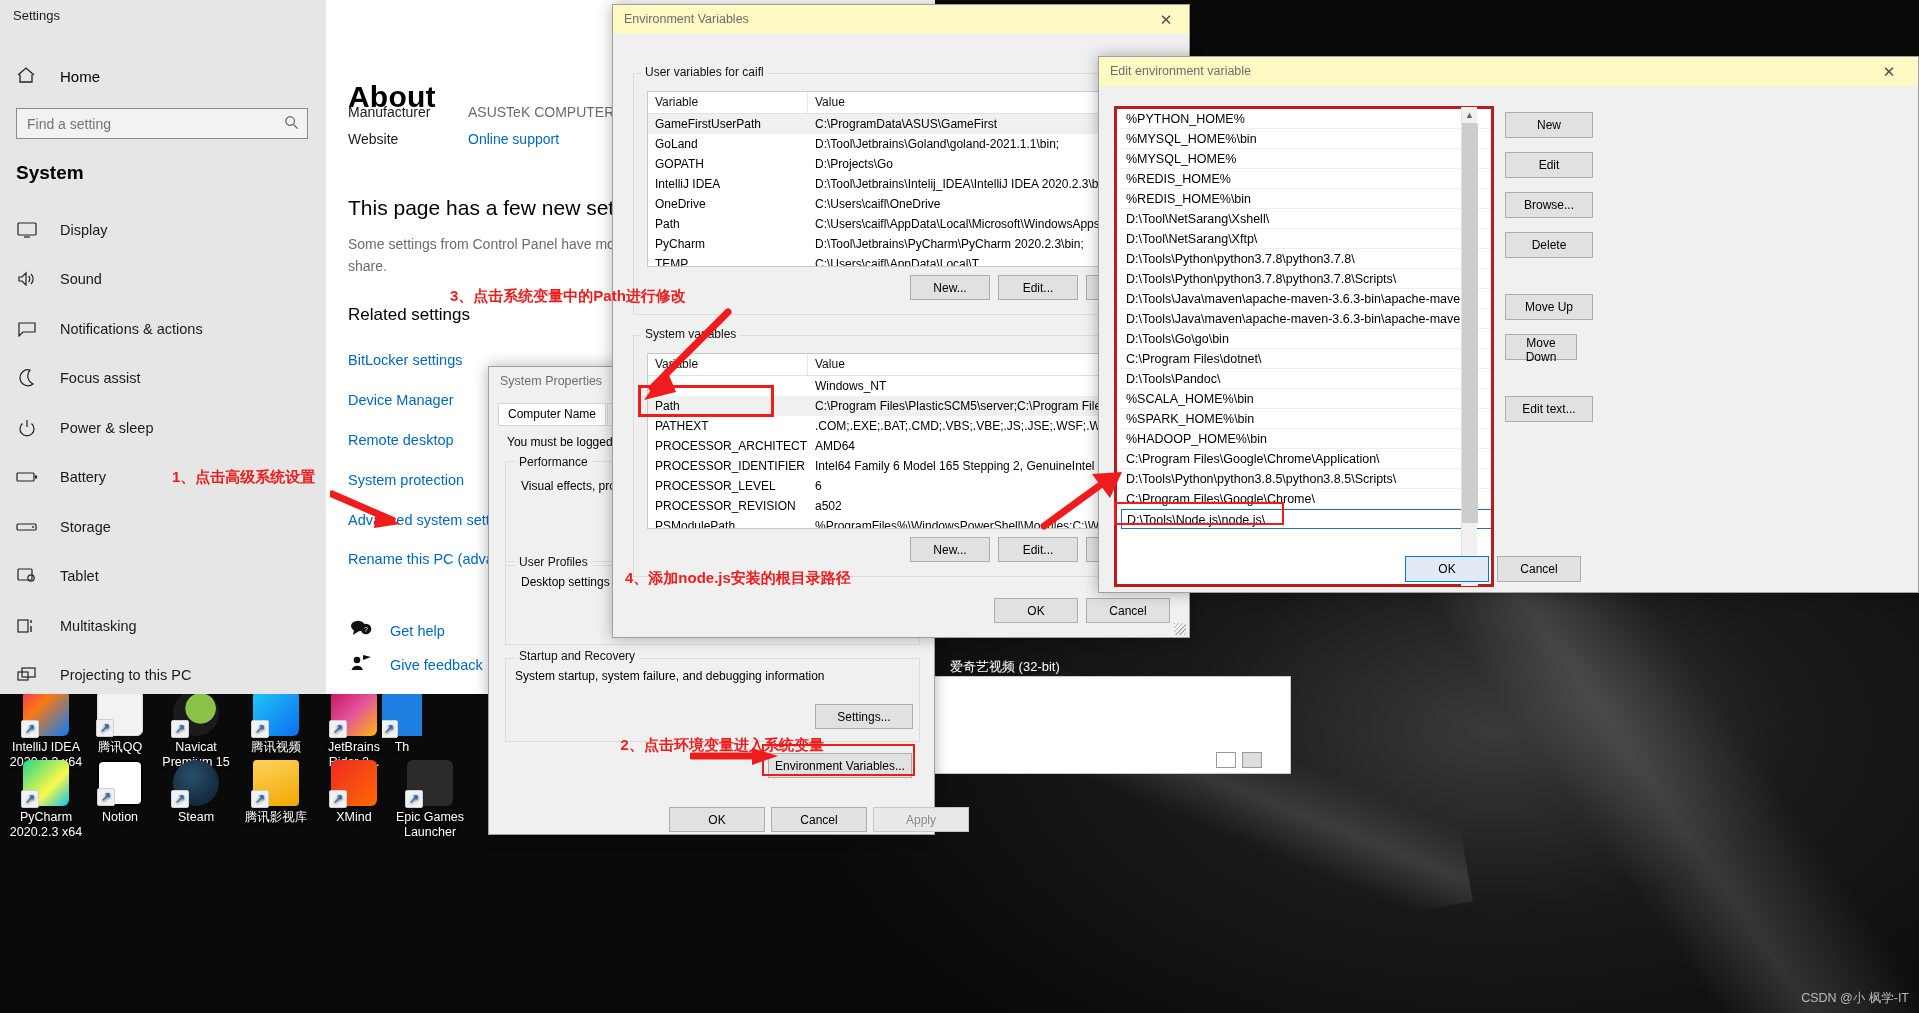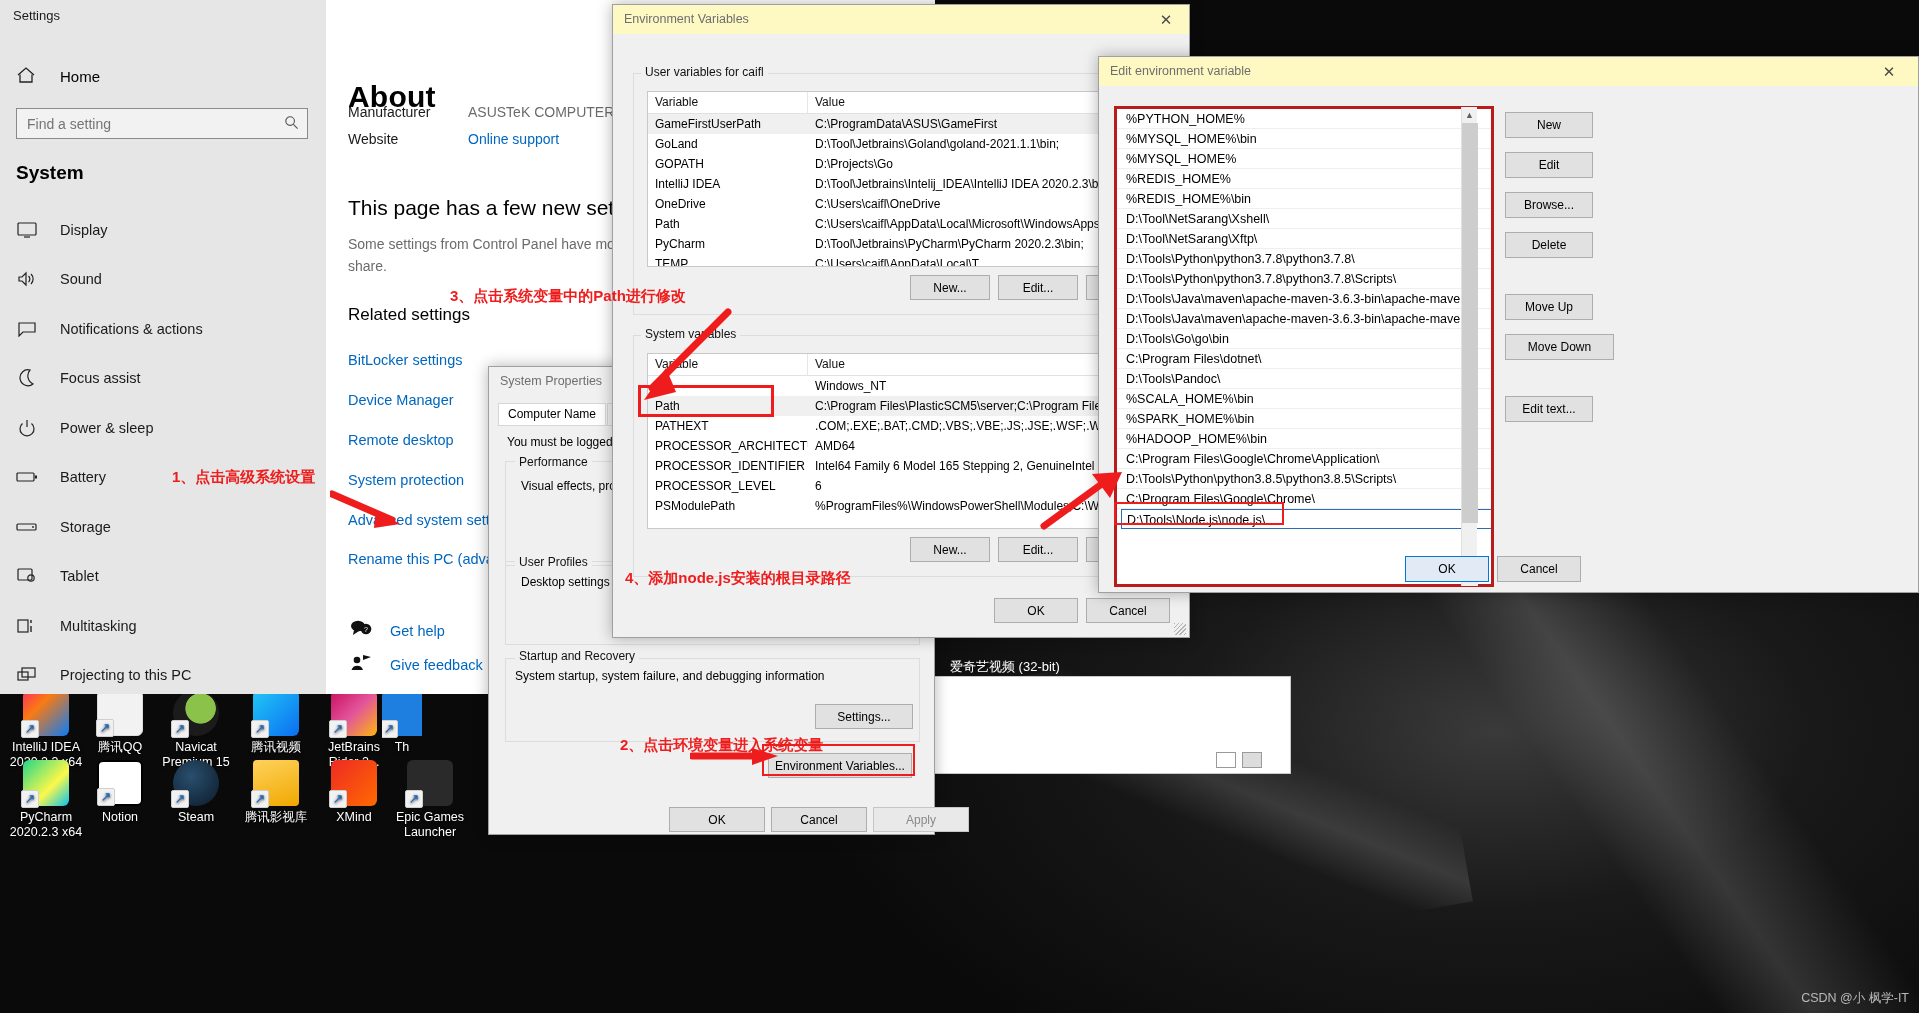--- a/index.html
+++ b/index.html
@@ -510,20 +510,24 @@
       <div class="c1" style="width:160px;">PROCESSOR_ARCHITECTU...</div>
       <div class="c2" style="flex:1;">AMD64</div>
     </div>
     <div class="row">
       <div class="c1" style="width:160px;">PROCESSOR_IDENTIFIER</div>
       <div class="c2" style="flex:1;">Intel64 Family 6 Model 165 Stepping 2, GenuineIntel</div>
     </div>
     <div class="row">
       <div class="c1" style="width:160px;">PROCESSOR_LEVEL</div>
       <div class="c2" style="flex:1;">6</div>
+    </div>
+    <div class="row">
+      <div class="c1" style="width:160px;">PROCESSOR_REVISION</div>
+      <div class="c2" style="flex:1;">a502</div>
     </div>
     <div class="row">
       <div class="c1" style="width:160px;">PSModulePath</div>
       <div class="c2" style="flex:1;">%ProgramFiles%\WindowsPowerShell\Modules;C:\W</div>
     </div>
   </div>
 
   <button class="btn" style="left:297px; top:532px; width:80px; height:25px;">New...</button>
   <button class="btn" style="left:385px; top:532px; width:80px; height:25px;">Edit...</button>
   <button class="btn" style="left:473px; top:532px; width:80px; height:25px;">Delete</button>
@@ -570,36 +574,36 @@
     <div class="arr">▲</div>
     <div class="thumb" style="top:16px; height:400px;"></div>
     <div class="arr" style="position:absolute;bottom:0;width:16px;">▼</div>
   </div>
 
   <button class="btn" style="left:406px; top:55px; width:88px; height:26px;">New</button>
   <button class="btn" style="left:406px; top:95px; width:88px; height:26px;">Edit</button>
   <button class="btn" style="left:406px; top:135px; width:88px; height:26px;">Browse...</button>
   <button class="btn" style="left:406px; top:175px; width:88px; height:26px;">Delete</button>
   <button class="btn" style="left:406px; top:237px; width:88px; height:26px;">Move Up</button>
-  <button class="btn" style="left:406px; top:277px; width:109px; height:26px;">Move Down</button>
+  <button class="btn" style="left:406px; top:277px; width:72px; height:26px;">Move Down</button>
   <button class="btn" style="left:406px; top:339px; width:88px; height:26px;">Edit text...</button>
 
   <button class="btn def" style="left:306px; top:499px; width:84px; height:26px;">OK</button>
   <button class="btn" style="left:398px; top:499px; width:84px; height:26px;">Cancel</button>
 </div>
 
 <div class="redbox" style="left:1114px; top:502px; width:170px; height:23px; border-width:2px;"></div>
 
 <div class="ann" style="left:172px; top:468px;">1、点击高级系统设置</div>
 <svg class="arrow" style="left:330px; top:488px;" width="78" height="42">
   <path d="M2 6 L62 32" stroke="#ee1c1c" stroke-width="7" stroke-linecap="round"></path>
   <path d="M46 22 L70 36 L44 40 Z" fill="#ee1c1c"></path>
 </svg>
 
-<div class="ann" style="left:620px; top:736px;">2、点击环境变量进入系统变量</div>
+<div class="ann" style="left:620px; top:736px;font-family:Liberation Mono, monospace;">2、点击环境变量进入系统变量</div>
 <svg class="arrow" style="left:690px; top:742px;" width="92" height="30">
   <path d="M2 14 L70 14" stroke="#ee1c1c" stroke-width="7" stroke-linecap="round"></path>
   <path d="M62 6 L88 14 L62 23 Z" fill="#ee1c1c"></path>
 </svg>
 
 <div class="ann" style="left:450px; top:287px;">3、点击系统变量中的Path进行修改</div>
 <svg class="arrow" style="left:636px; top:306px;" width="96" height="100">
   <path d="M92 6 L16 82" stroke="#ee1c1c" stroke-width="7" stroke-linecap="round"></path>
   <path d="M30 62 L8 94 L40 86 Z" fill="#ee1c1c"></path>
 </svg>

